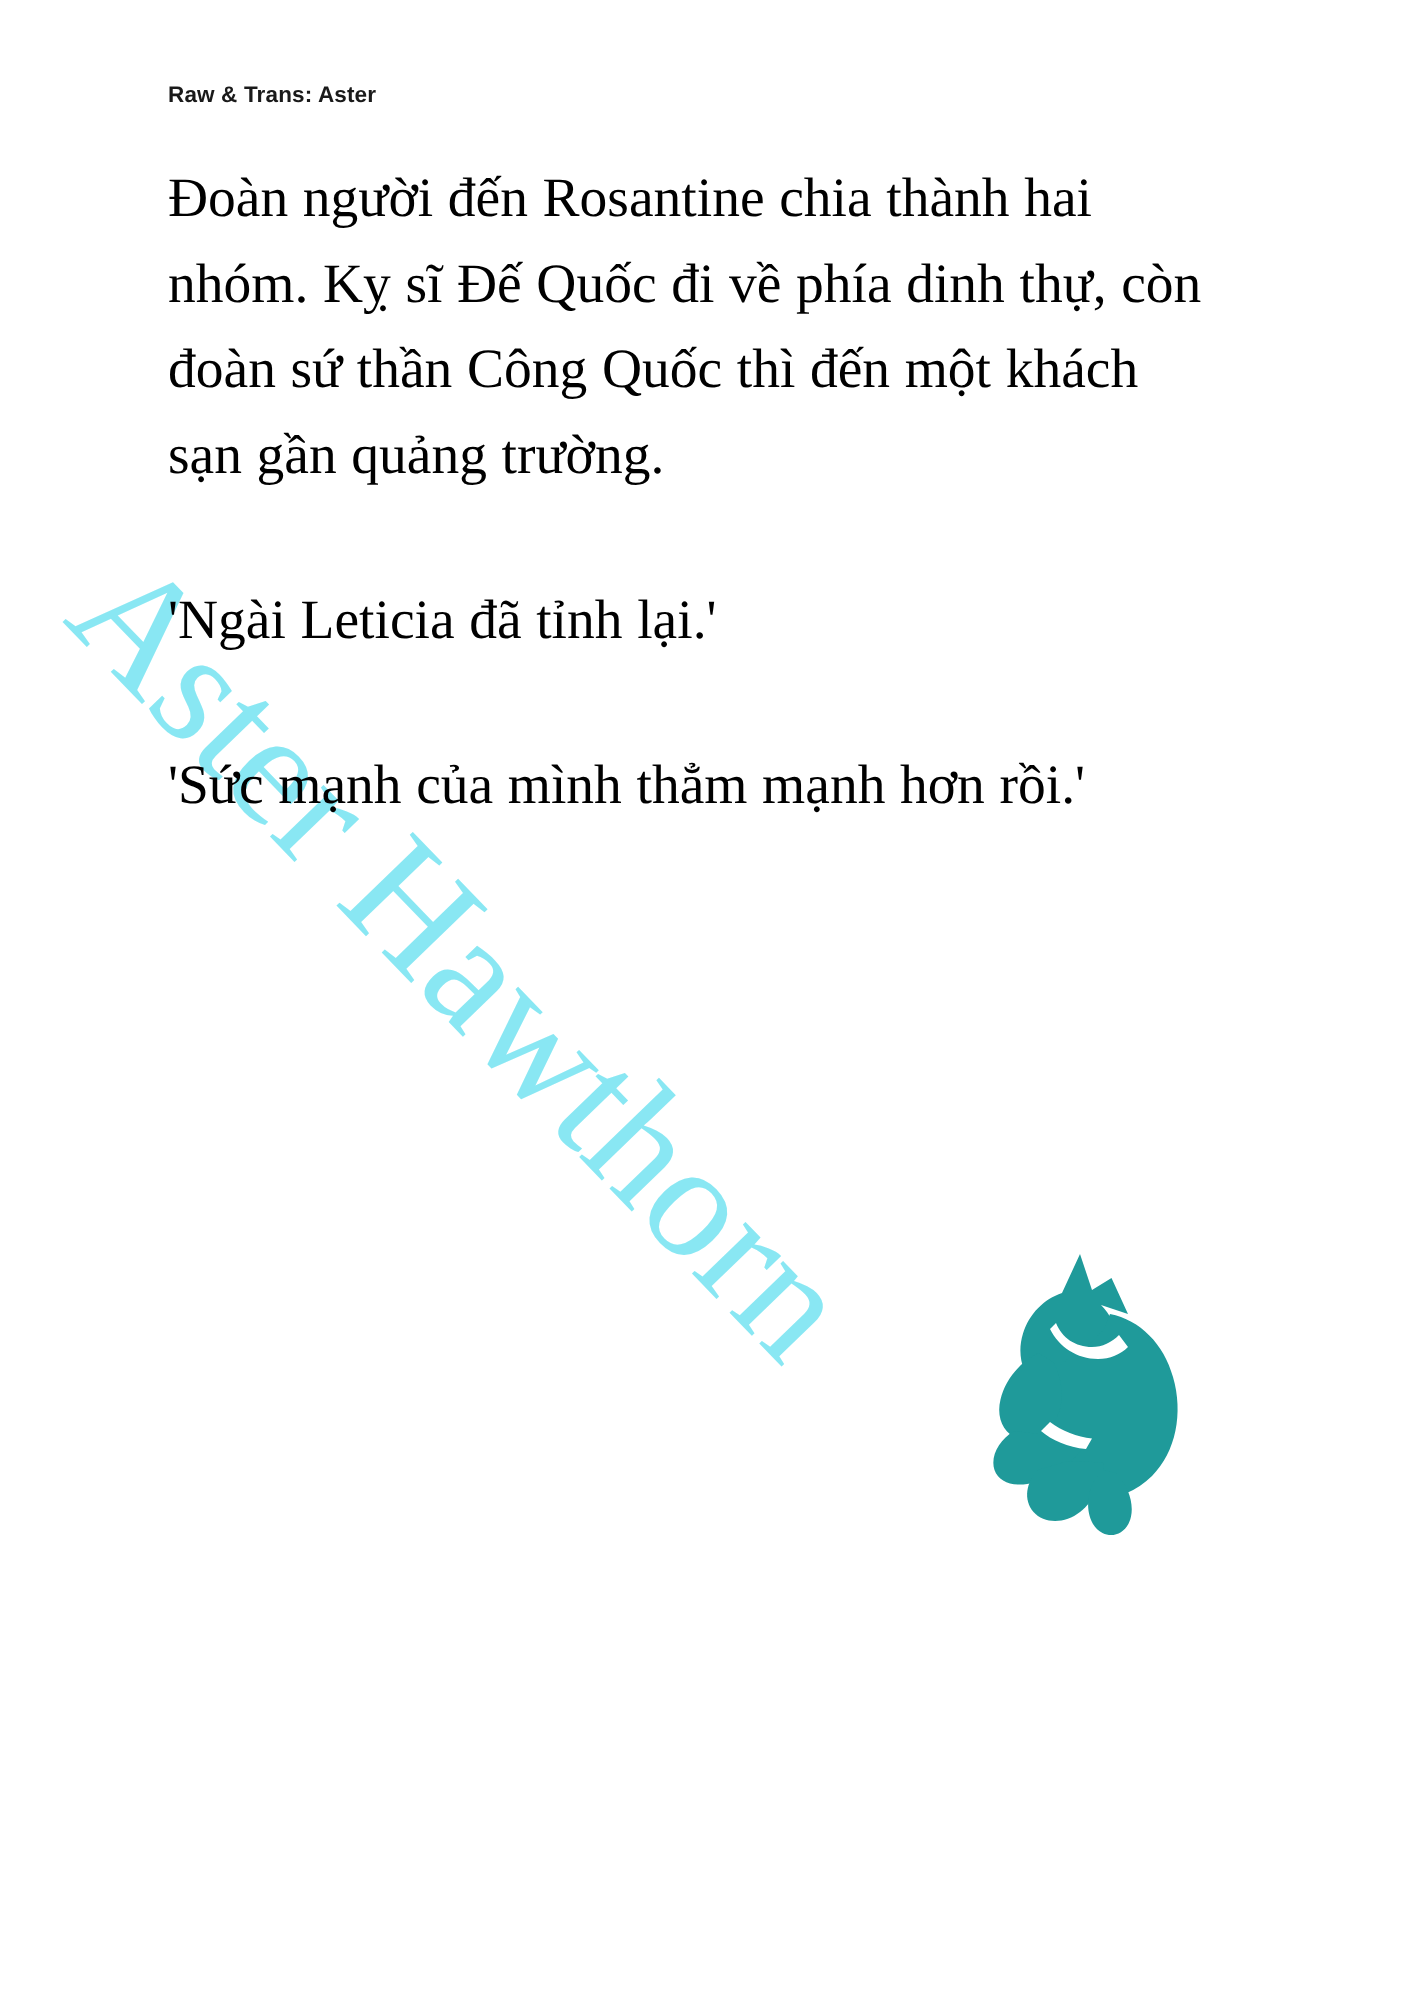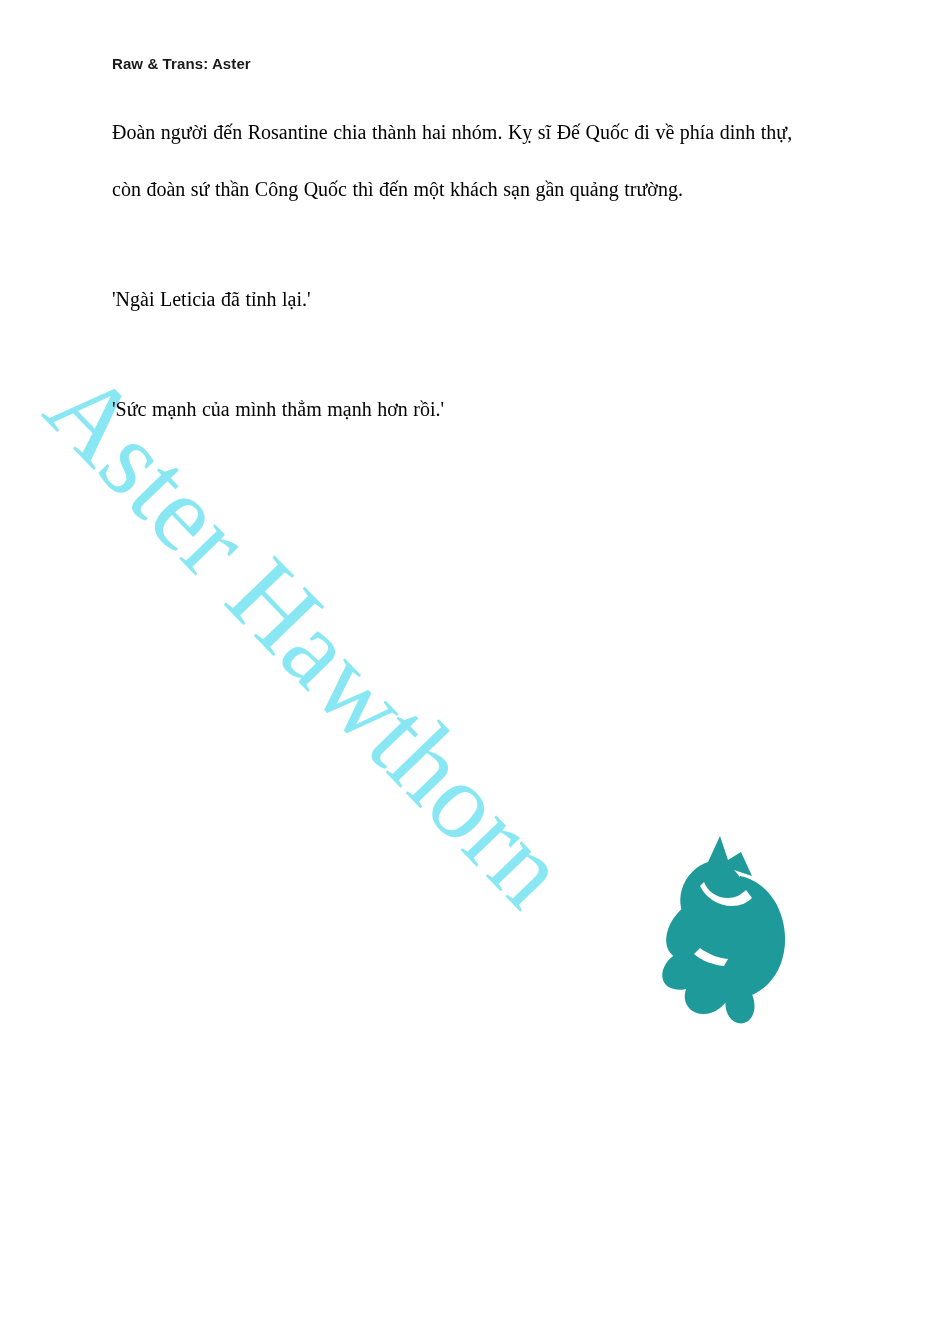--- a/index.html
+++ b/index.html
@@ -33,21 +33,21 @@
 
   
   .content {
     position: absolute;
     left: 112px;
     top: 104px;
     width: 690px;
     z-index: 3;
   }
   .para {
-    font-size: 20px;
+    font-size: 37px;
     line-height: 57px;
     color: #000000;
     margin: 0 0 53px 0;
     text-align: left;
     word-spacing: 0.5px;
   }
   .para:last-child { margin-bottom: 0; }
 
   
   .watermark {

